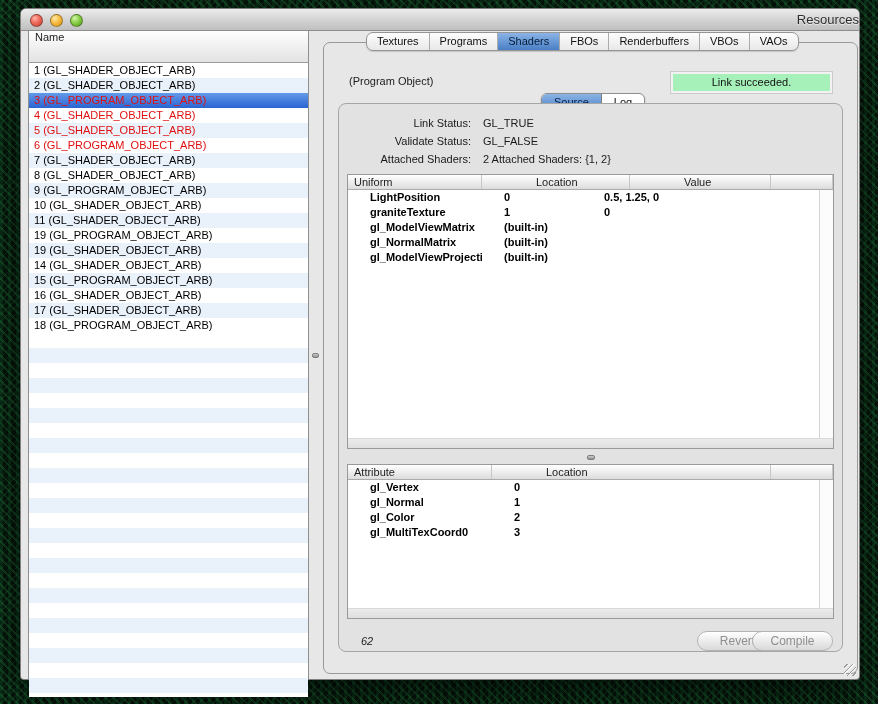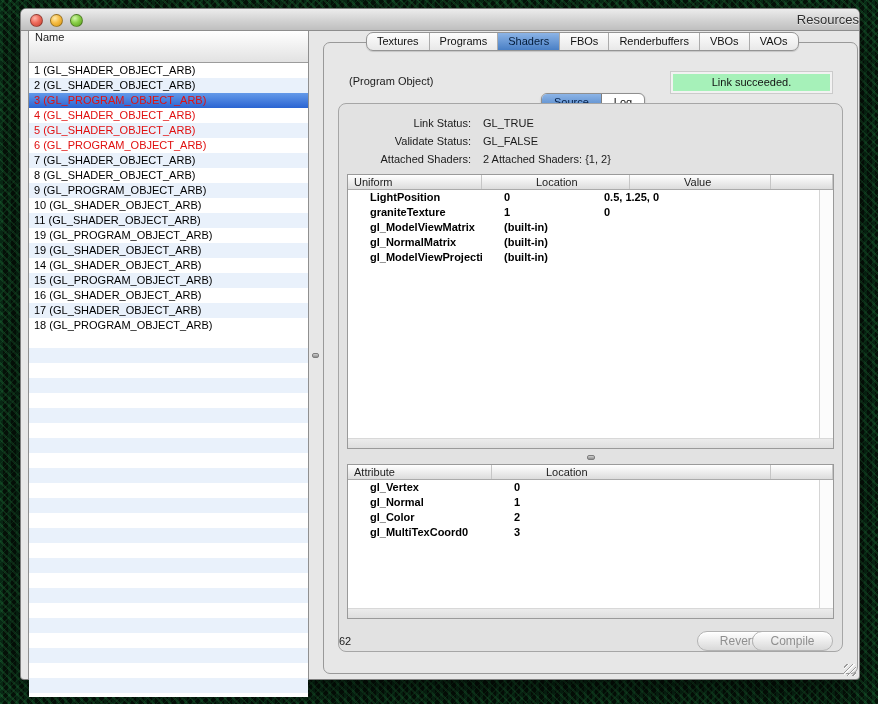--- a/index.html
+++ b/index.html
@@ -131,21 +131,21 @@
 
   .hsplitter {
     position:absolute; left:560px; top:444px; width:20px; height:9px;
   }
   .hsplitter .grip {
     position:absolute; left:6px; top:2px; width:8px; height:5px; border-radius:2px;
     background:linear-gradient(180deg,#cfcfcf,#8f8f8f); border:1px solid #7d7d7d;
   }
 
   
-  .count { position:absolute; left:318px; top:626px; font-size:11px; color:#1a1a1a; }
+  .count { position:absolute; left:340px; top:626px; font-size:11px; color:#1a1a1a;font-style:italic; }
   .pill {
     position:absolute; top:622px; width:81px; height:20px; border-radius:10px;
     border:1px solid #b3b3b3; background:linear-gradient(180deg,#ffffff,#d9d9d9);
     font-family:"Liberation Sans",sans-serif; font-size:12px; color:#8f8f8f;
     box-shadow:0 1px 1px rgba(255,255,255,.8) inset;
   }
   .pill.revert { left:676px; }
   .pill.compile { left:731px; }
 
   .resize-grip {

